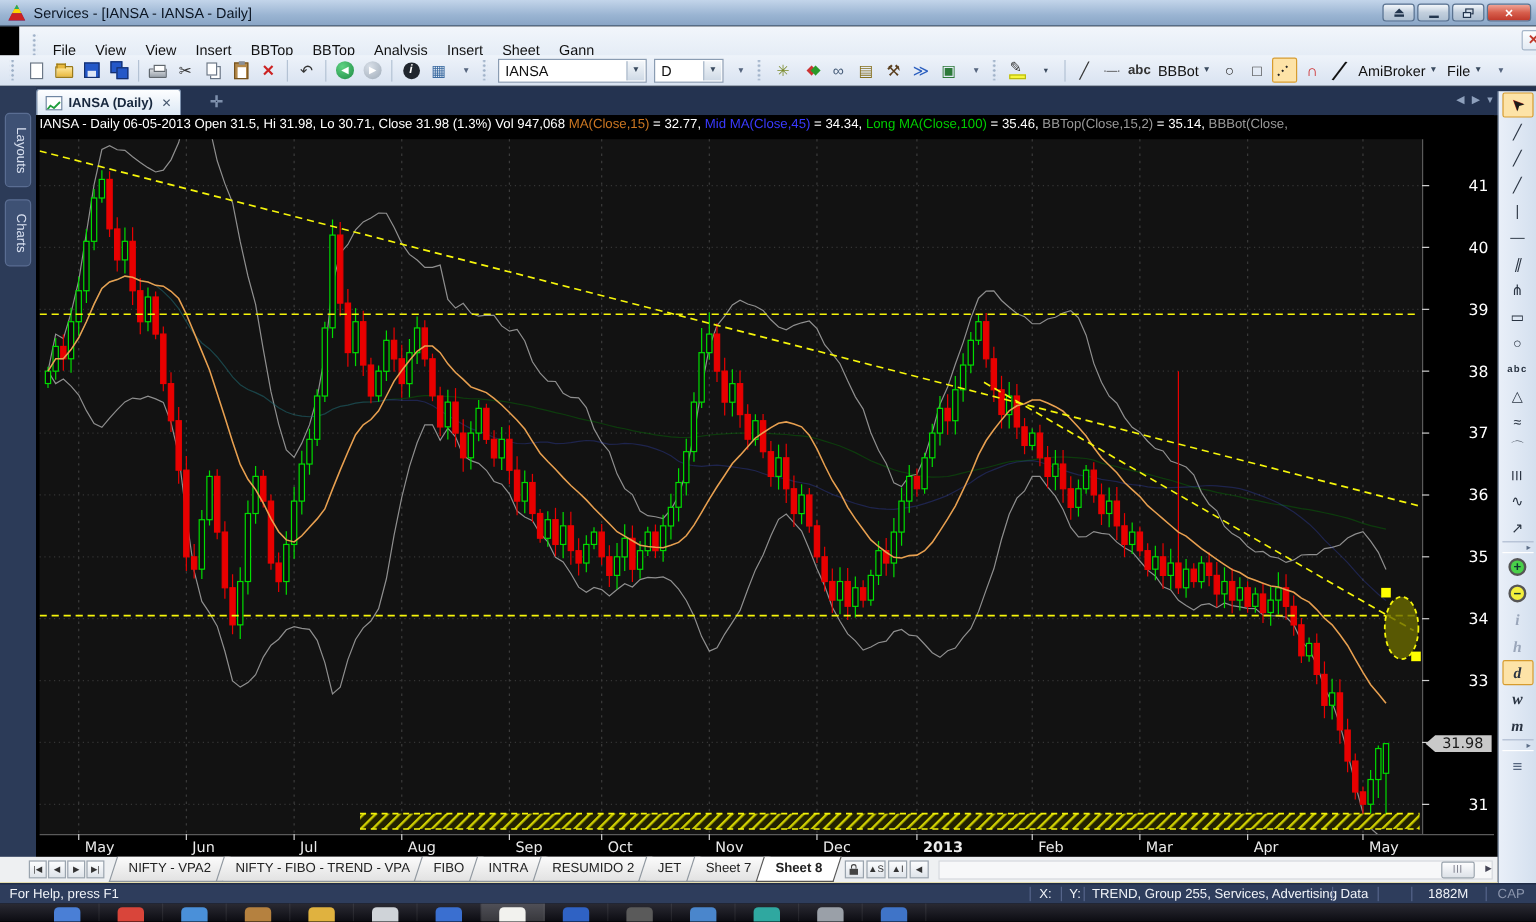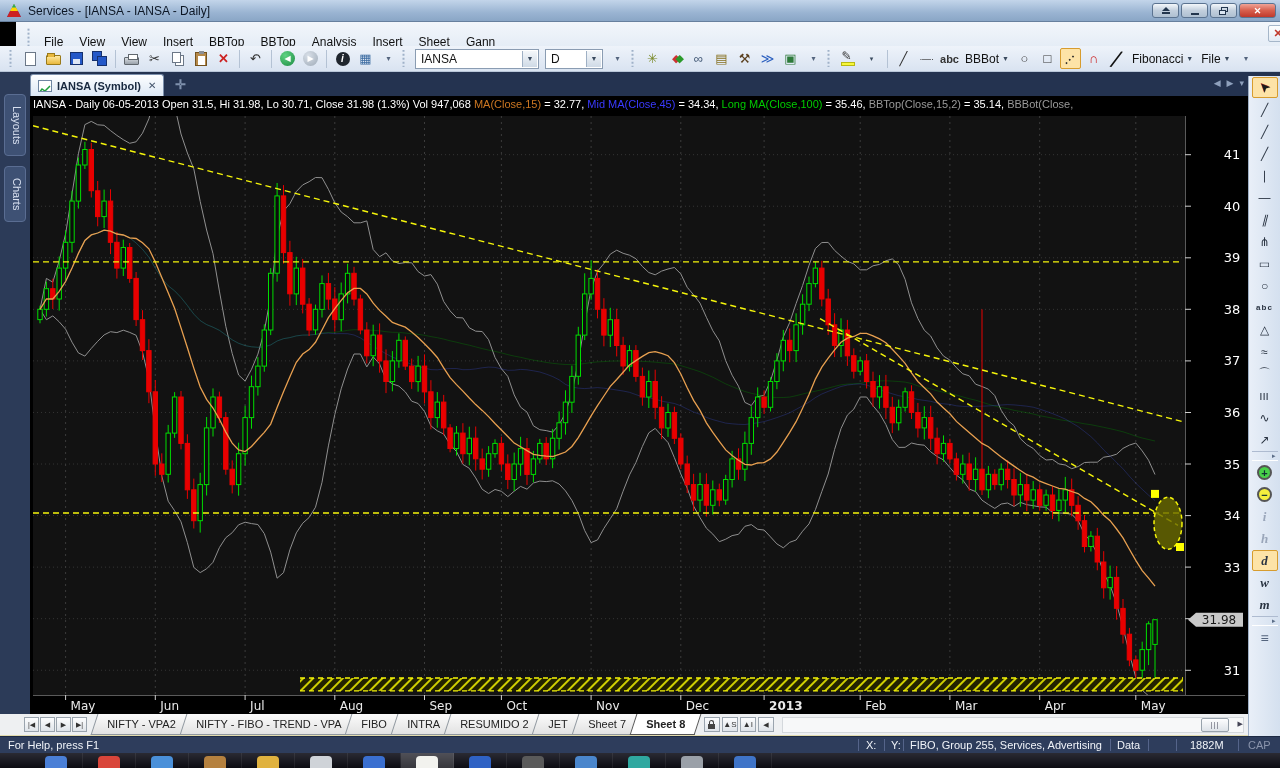--- a/index.html
+++ b/index.html
@@ -291,38 +291,38 @@
     <span class="tbi sel-tool">
         <span class="diag-dots">···</span>
       </span>
     <span class="tbi">
         <span class="magnet">∩</span>
       </span>
     <span class="tbi">
         <span class="pen-black">╱</span>
       </span>
     <span class="tool-label">
-        <span>Fibonacci</span>
+        <span>AmiBroker</span>
         <span class="dd">▼</span>
       </span>
     <span class="tool-label">
         <span>File</span>
         <span class="dd">▼</span>
       </span>
     <span class="tbi" style="font-size:8px;color:#55657e">▾</span>
   </div>
 
   <div class="tabrow">
     <div class="doc-tab">
       <span class="mini-chart">
         <svg width="12" height="10" viewBox="0 0 12 10">
             <polyline points="0,8 3,4 6,6 11,1" stroke="#1f9e3c" stroke-width="1.5" fill="none"></polyline>
           </svg>
       </span>
-      <span class="tab-label">IANSA (Symbol)</span>
+      <span class="tab-label">IANSA (Daily)</span>
       <span class="tab-close">✕</span>
     </div>
     <span class="move-icon">✛</span>
     <span class="tabrow-right">
       <span>◀</span>
       <span>▶</span>
       <span>▾</span>
     </span>
   </div>
 
@@ -934,21 +934,21 @@
     </span>
   </div>
 
   <div class="statusbar">
     <span class="seg" style="left:8px">For Help, press F1</span>
     <span class="vsep" style="left:858px"></span>
     <span class="seg" style="left:866px">X:</span>
     <span class="vsep" style="left:884px"></span>
     <span class="seg" style="left:891px">Y:</span>
     <span class="vsep" style="left:903px"></span>
-    <span class="seg" style="left:910px">FIBO, Group 255, Services, Advertising</span>
+    <span class="seg" style="left:910px">TREND, Group 255, Services, Advertising</span>
     <span class="vsep" style="left:1110px"></span>
     <span class="seg" style="left:1117px">Data</span>
     <span class="vsep" style="left:1148px"></span>
     <span class="vsep" style="left:1176px"></span>
     <span class="seg" style="left:1190px">1882M</span>
     <span class="vsep" style="left:1238px"></span>
     <span class="seg dim" style="left:1248px">CAP</span>
   </div>
 
   <div class="taskbar" id="taskbar">

